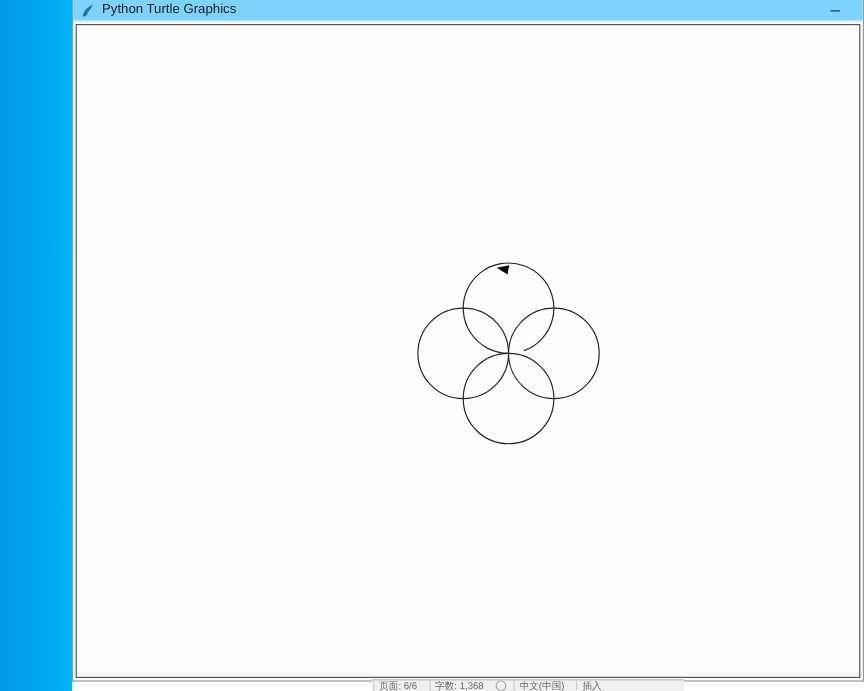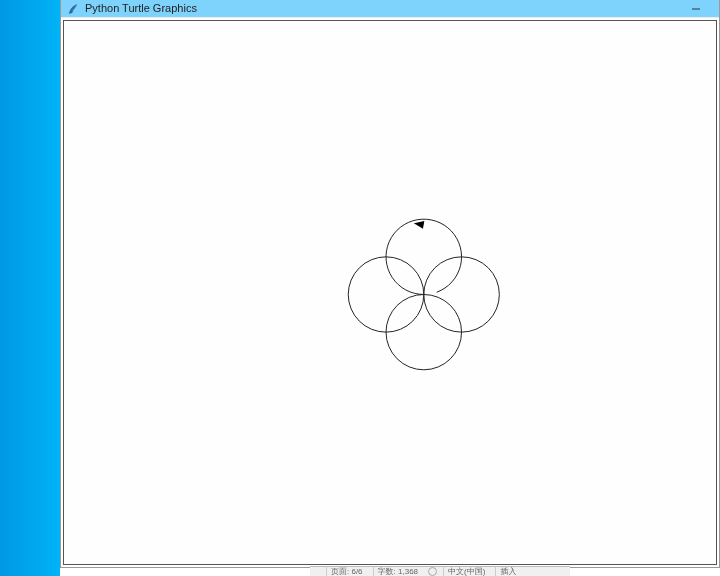--- a/index.html
+++ b/index.html
@@ -92,21 +92,21 @@
       position: absolute;
       bottom: 0;
       left: 310px;
       right: 150px;
       height: 10px;
       background: #f0f0f0;
       border-top: 1px solid #bbb;
       display: flex;
       align-items: center;
       gap: 6px;
-      padding: 0 16px;
+      padding: 0 1px;
       font-size: 8px;
       color: #666;
     }
     .taskbar-seg {
       border-left: 1px solid #ccc;
       padding: 0 4px;
       white-space: nowrap;
     }
     .taskbar-icon {
       width: 9px;

